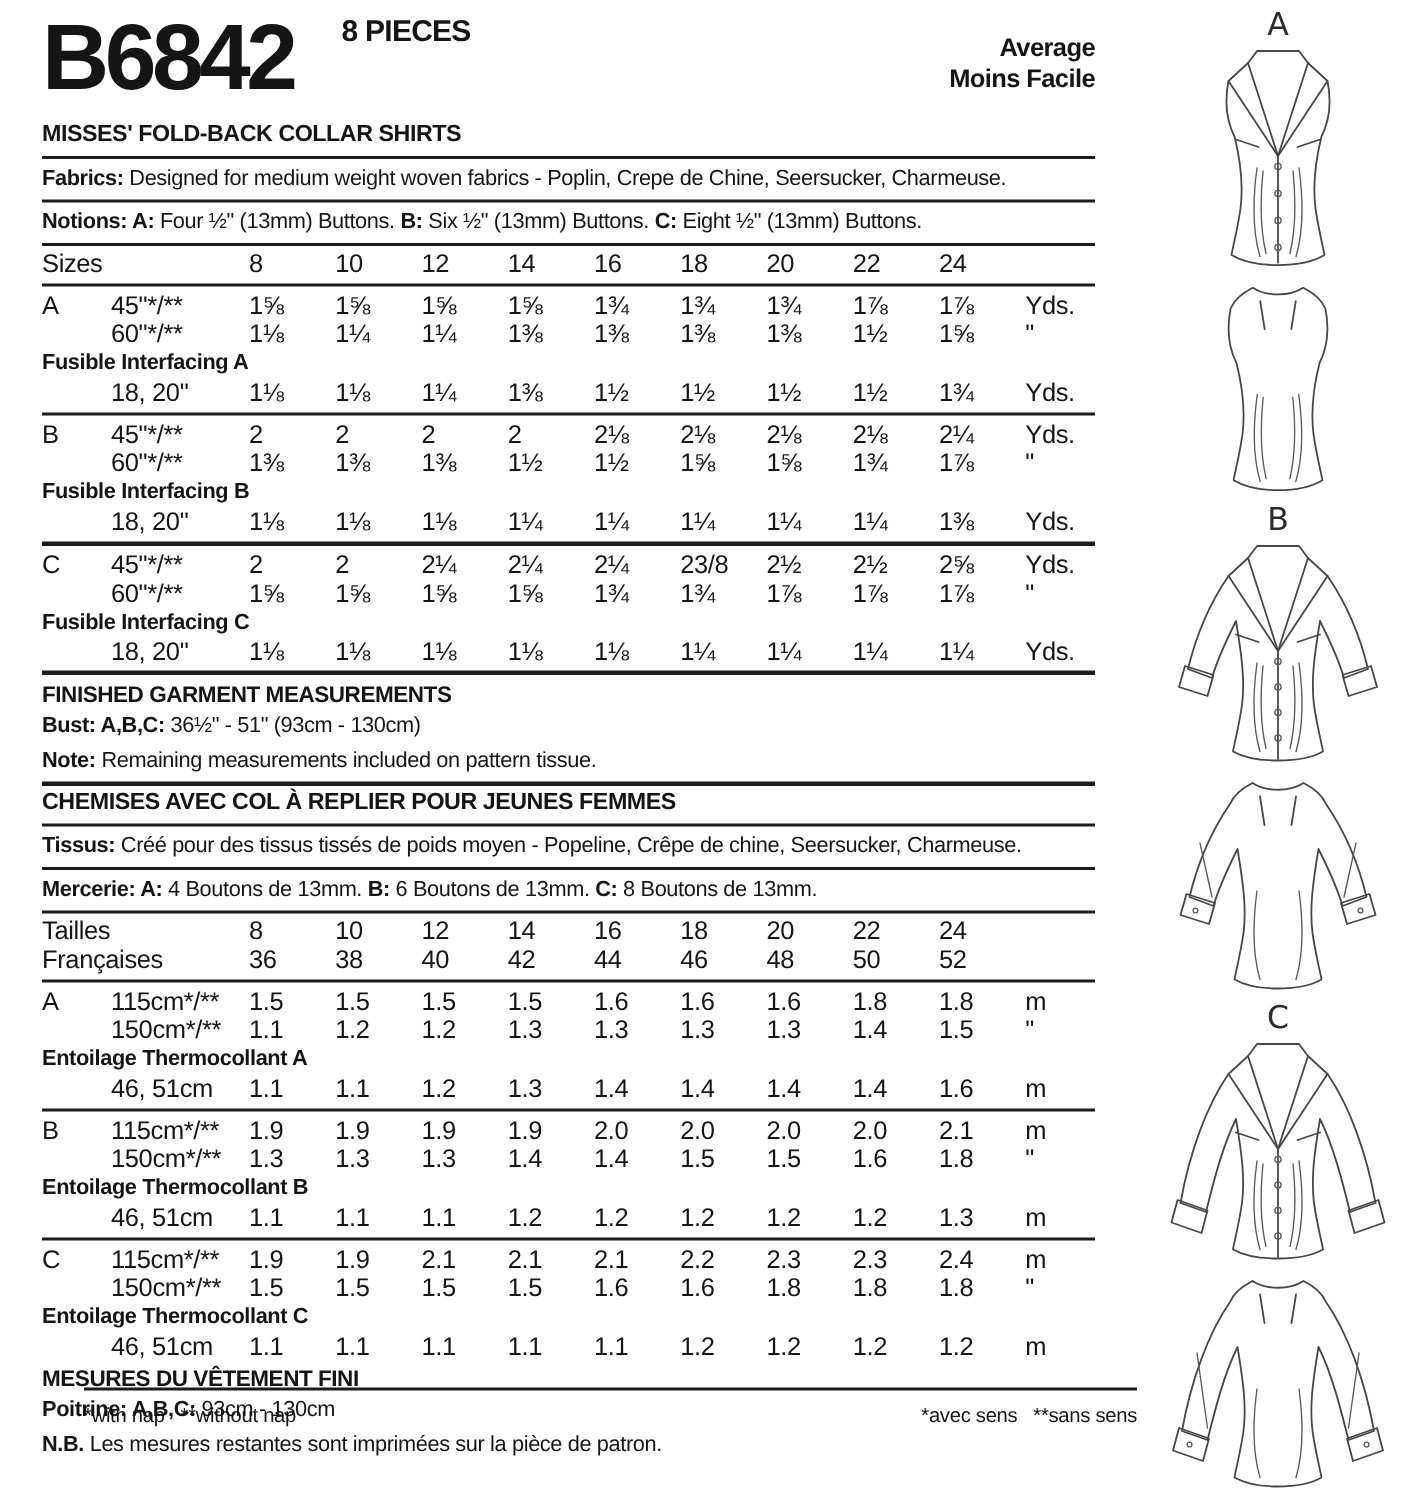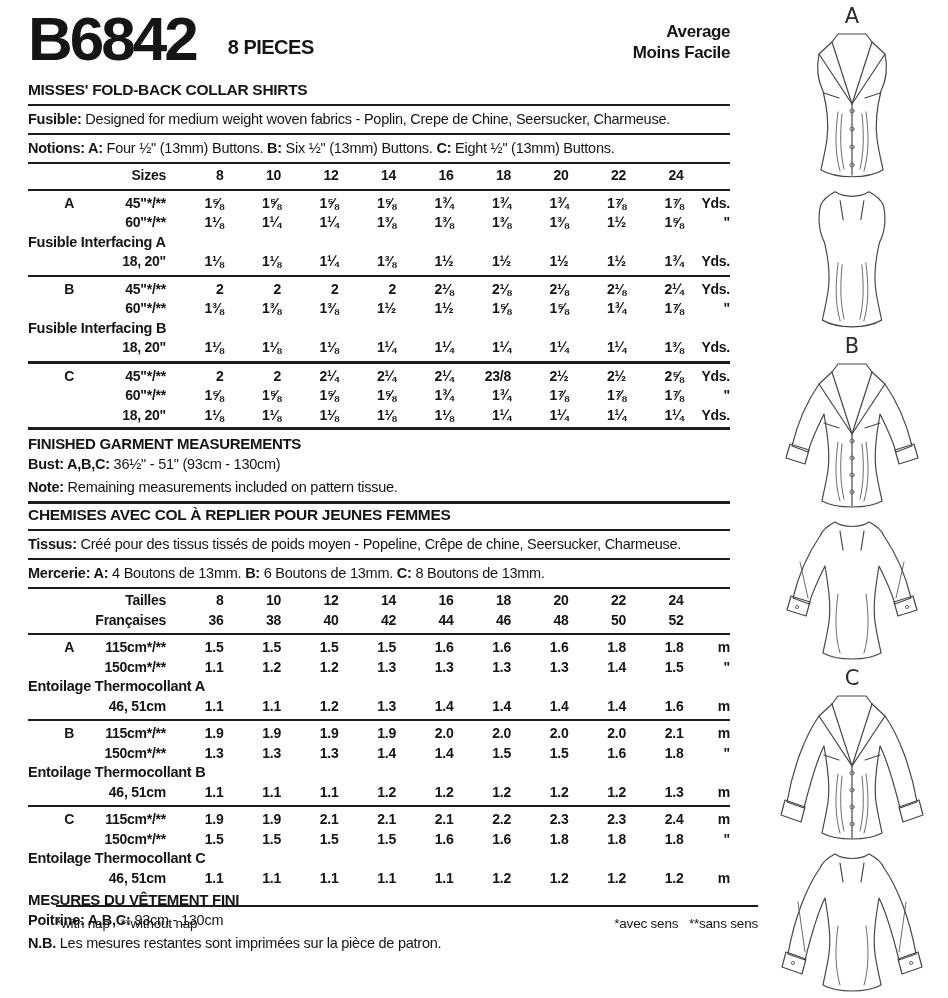--- a/index.html
+++ b/index.html
@@ -5,37 +5,37 @@
   * { margin:0; padding:0; box-sizing:border-box; }
   html,body { width:948px; height:998px; }
   body {
     font-family:"Liberation Sans", sans-serif;
     background:#ffffff; color:#151515;
     position:relative; overflow:hidden;
   }
   .left-col { position:absolute; left:28px; top:10px; width:702px; }
 
   
-  .masthead { display:flex; align-items:flex-end; }
+  .masthead { display:flex; align-items:flex-start; }
   .brand { font-size:62px; font-weight:bold; letter-spacing:-3px; line-height:0.92; }
   .pieces { font-size:20px; font-weight:bold; letter-spacing:-0.5px; margin:0 0 8px 32px; }
   .difficulty { margin-left:auto; align-self:flex-start; text-align:right;
                 font-weight:bold; font-size:17px; line-height:1.22; padding-top:12px; letter-spacing:-0.4px; }
 
   .doc-title { font-weight:bold; font-size:15.5px; letter-spacing:-0.3px; margin-top:14px; padding-bottom:3px; }
 
   .hr2 { border-top:2px solid #1c1c1c; margin:2px 0; }
   .hr3 { border-top:3px solid #1c1c1c; margin:2px 0; }
 
   .line { font-size:14.5px; letter-spacing:-0.25px; padding:3px 0 4px 0; }
   .line b { font-weight:bold; }
 
   
   .trow { display:grid; grid-template-columns:46px 92px repeat(9,57.5px) 1fr;
-          font-weight:bold; font-size:14px; line-height:19.5px; letter-spacing:-0.25px;text-align:right; }
+          font-weight:normal; font-size:17px; line-height:19.5px; letter-spacing:-0.25px; }
   .trow span { display:block; }
   .tfull { display:block; font-weight:bold; font-size:14.5px; line-height:19.5px; letter-spacing:-0.25px; }
   .c-head { grid-column:1 / 3; }
   .trule2 { border-top:2px solid #1c1c1c; margin:3px 0; }
   .trule3 { border-top:3px solid #1c1c1c; margin:3px 0; }
 
   .heading { font-weight:bold; font-size:15px; letter-spacing:-0.3px; padding:3px 0 1px 0; }
 
   
   .footer { position:absolute; left:28px; bottom:24px; width:702px; }
@@ -61,21 +61,21 @@
     <div class="pieces">8 PIECES</div>
     <div class="difficulty">
       <div>Average</div>
       <div>Moins Facile</div>
     </div>
   </div>
 
   <div class="doc-title">MISSES' FOLD-BACK COLLAR SHIRTS</div>
   <div class="hr2"></div>
 
-  <div class="line"><b>Fusible:</b><span> Designed for medium weight woven fabrics - Poplin, Crepe de Chine, Seersucker, Charmeuse.</span></div>
+  <div class="line"><b>Fabrics:</b><span> Designed for medium weight woven fabrics - Poplin, Crepe de Chine, Seersucker, Charmeuse.</span></div>
   <div class="hr2"></div>
 
   <div class="line"><b>Notions: A:</b><span> Four ½" (13mm) Buttons. </span><b>B:</b><span> Six ½" (13mm) Buttons. </span><b>C:</b><span> Eight ½" (13mm) Buttons.</span></div>
   <div class="hr2"></div>
 
   <div>
       <div class="trow">
         <span class="c-head">Sizes</span>
         <span class="c-val">8</span>
         <span class="c-val">10</span>
@@ -198,20 +198,21 @@
         <span class="c-val">1⅝</span>
         <span class="c-val">1⅝</span>
         <span class="c-val">1⅝</span>
         <span class="c-val">1¾</span>
         <span class="c-val">1¾</span>
         <span class="c-val">1⅞</span>
         <span class="c-val">1⅞</span>
         <span class="c-val">1⅞</span>
         <span class="c-unit">"</span>
       </div>
+      <div class="tfull">Fusible Interfacing C</div>
       <div class="trow">
         <span class="c-label"></span>
         <span class="c-sub">18, 20"</span>
         <span class="c-val">1⅛</span>
         <span class="c-val">1⅛</span>
         <span class="c-val">1⅛</span>
         <span class="c-val">1⅛</span>
         <span class="c-val">1⅛</span>
         <span class="c-val">1¼</span>
         <span class="c-val">1¼</span>

